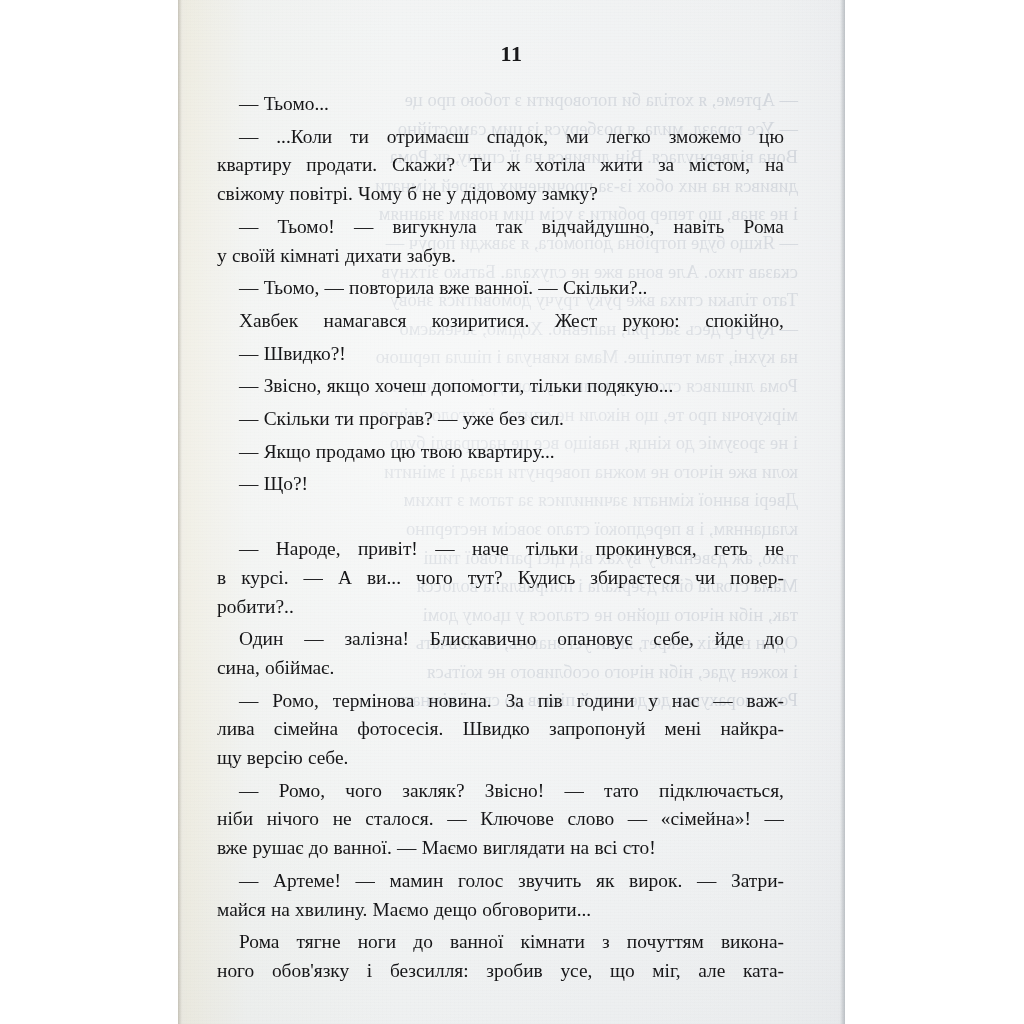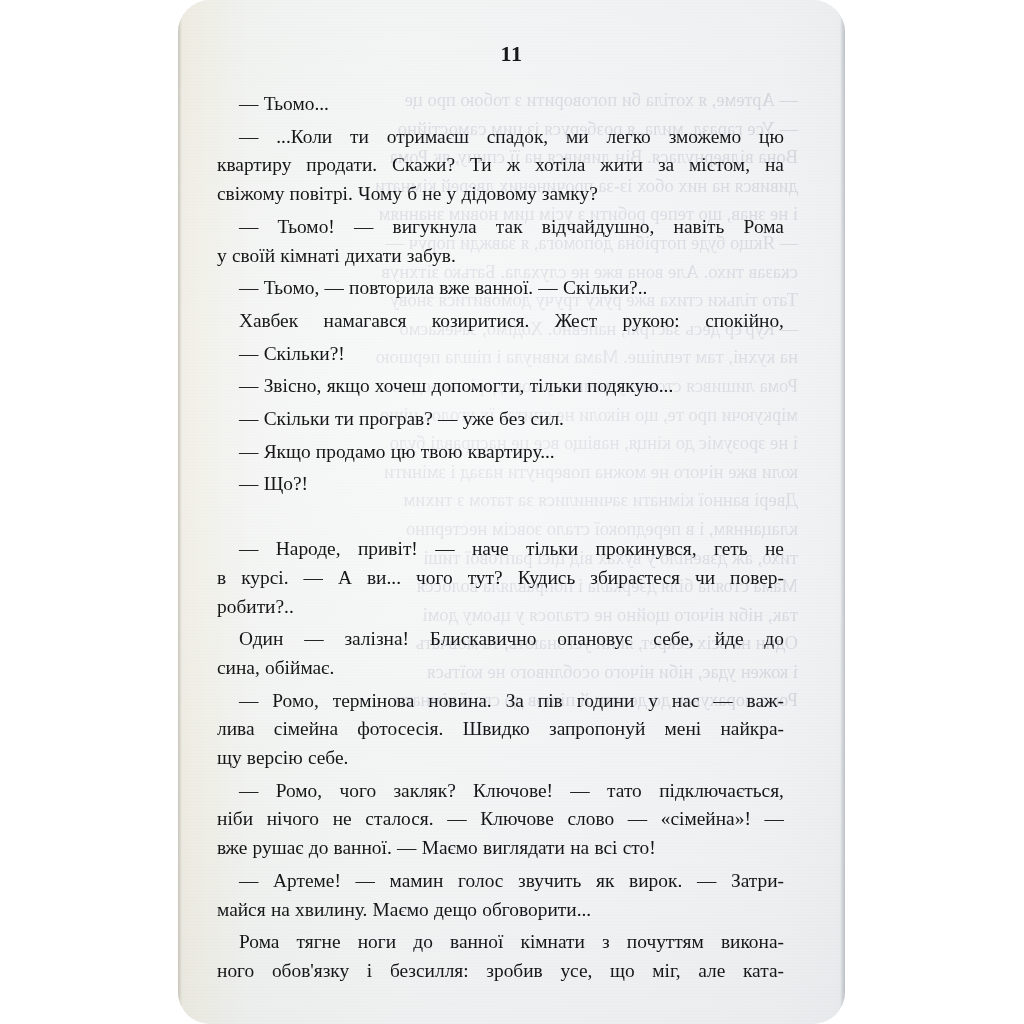--- a/index.html
+++ b/index.html
@@ -33,21 +33,20 @@
       linear-gradient(to right,
         #e9e7de 0px,
         #eceade 10px,
         #eef0ee 70px,
         #f0f2f2 220px,
         #eef0f1 430px,
         #edeff0 600px,
         #eaecee 660px,
         #e4e6e8 667px);
     overflow: hidden;
-    border-radius: 32px;
   }
 
   
   .page-shade {
     position: absolute;
     inset: 0;
     background:
       radial-gradient(ellipse 130% 80% at 45% 40%,
         rgba(255,255,255,0.55) 0%,
         rgba(255,255,255,0.15) 55%,
@@ -243,21 +242,21 @@
           <span class="ln j ind">
             <span>Хавбек</span>
             <span>намагався</span>
             <span>козиритися.</span>
             <span>Жест</span>
             <span>рукою:</span>
             <span>спокійно,</span>
           </span>
         </p>
         <p class="lines">
-          <span class="ln ind">— Скільки?!</span>
+          <span class="ln ind">— Швидко?!</span>
         </p>
         <p class="lines">
           <span class="ln ind">— Звісно, якщо хочеш допомогти, тільки подякую...</span>
         </p>
         <p class="lines">
           <span class="ln ind">— Скільки ти програв? — уже без сил.</span>
         </p>
         <p class="lines">
           <span class="ln ind">— Якщо продамо цю твою квартиру...</span>
         </p>
@@ -329,21 +328,21 @@
             <span>найкра-</span>
           </span>
           <span class="ln">щу версію себе.</span>
         </p>
         <p class="lines">
           <span class="ln j ind">
             <span>—</span>
             <span>Ромо,</span>
             <span>чого</span>
             <span>закляк?</span>
-            <span>Ключове!</span>
+            <span>Звісно!</span>
             <span>—</span>
             <span>тато</span>
             <span>підключається,</span>
           </span>
           <span class="ln j">
             <span>ніби</span>
             <span>нічого</span>
             <span>не</span>
             <span>сталося.</span>
             <span>—</span>

